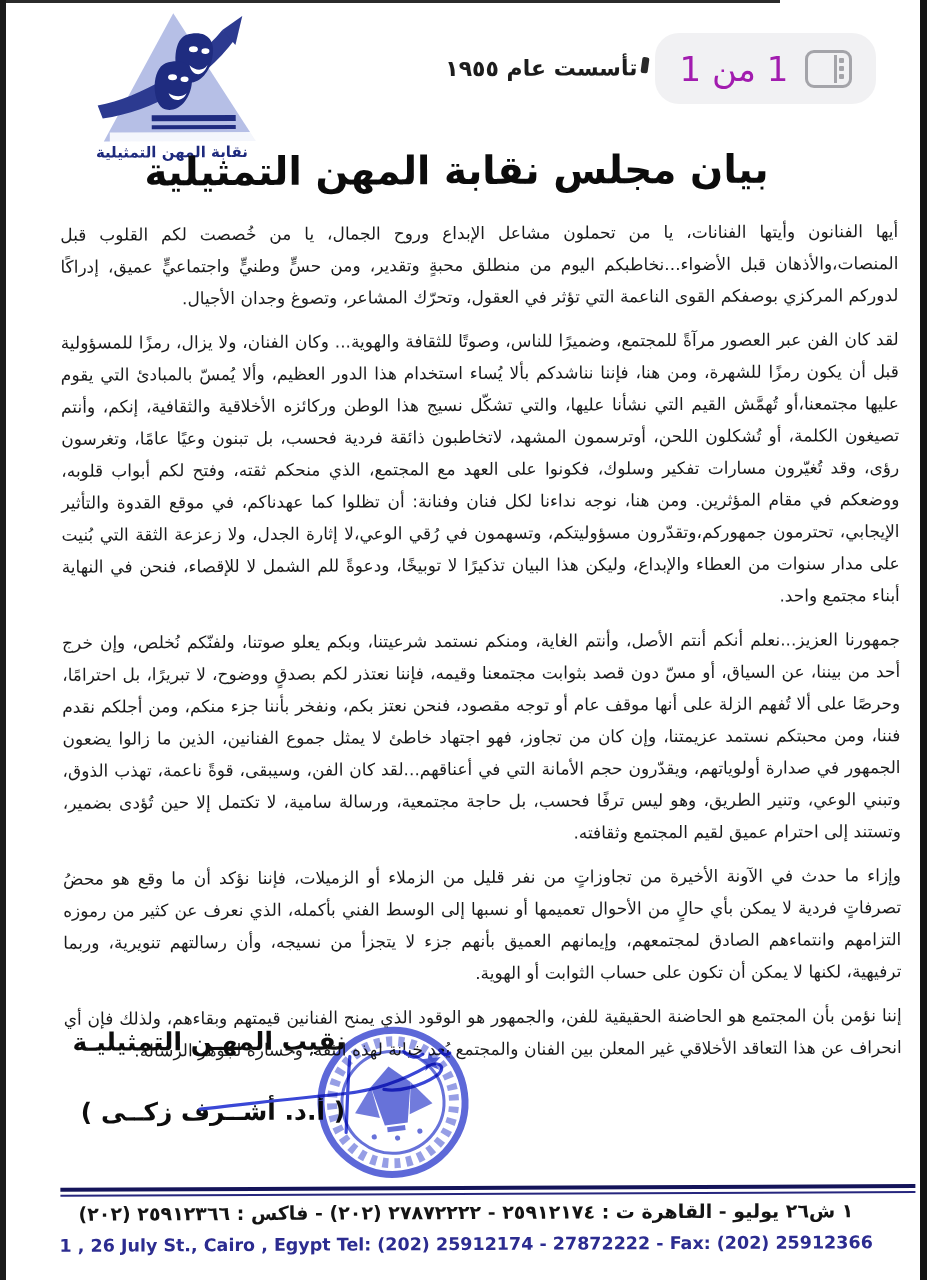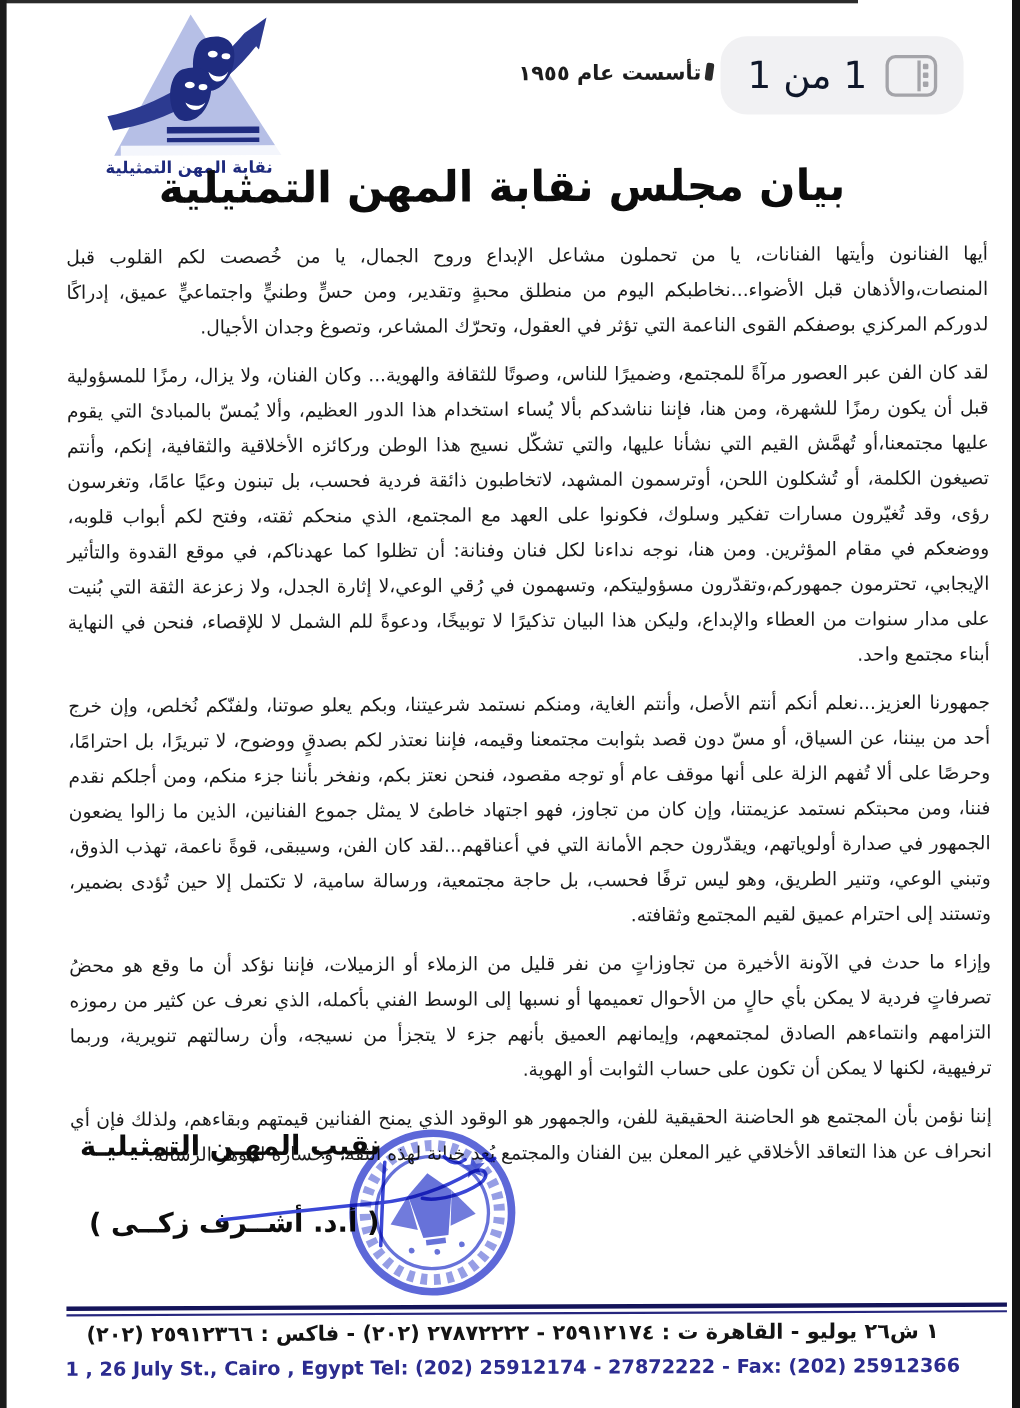--- a/index.html
+++ b/index.html
@@ -21,36 +21,36 @@
   .logo { position:absolute; left:98px; top:8px; width:185px; height:150px; }
   .logo svg { display:block; }
   .logo-caption {
     position:absolute; left:0; right:0; bottom:-2px;
     text-align:left; direction:rtl;
     font-size:15px; font-weight:bold; color:#1e2a7d;
     text-shadow:0 0 2px #ffffff;
   }
   .founded {
     position:absolute; top:56px; right:287px;
-    direction:rtl; font-size:19px; font-weight:bold; color:#1d1d1d;
+    direction:rtl; font-size:22px; font-weight:bold; color:#1d1d1d;
     white-space:nowrap;
   }
   .obscured-frag {
     position:absolute; top:58px; left:644px; width:7px; height:16px;
     background:#2a2a2a; border-radius:2px; transform:rotate(8deg);
   }
 
   
   .page-pill {
     position:absolute; top:33px; left:655px; width:221px; height:71px;
     background:rgba(241,241,243,0.97); border-radius:24px;
     display:flex; align-items:center; justify-content:center; gap:16px;
     z-index:30;
   }
-  .page-pill .label { font-size:34px; color:#0f172a; direction:rtl; letter-spacing:1px; }
+  .page-pill .label { font-size:34px; color:#a21caf; direction:rtl; letter-spacing:1px; }
   .thumb-icon { position:relative; width:47px; height:38px;
     border:3.5px solid #a4a4a9; border-radius:9px; }
   .thumb-icon .col { position:absolute; top:2px; bottom:2px; right:2px; width:13px;
     border-left:3px solid #a4a4a9; display:flex; flex-direction:column;
     align-items:center; justify-content:space-evenly; }
   .thumb-icon .col i { display:block; width:5px; height:5px; background:#a4a4a9; border-radius:1px; }
 
   
   .doc-title {
     position:absolute; top:148px; left:0; right:10px;

